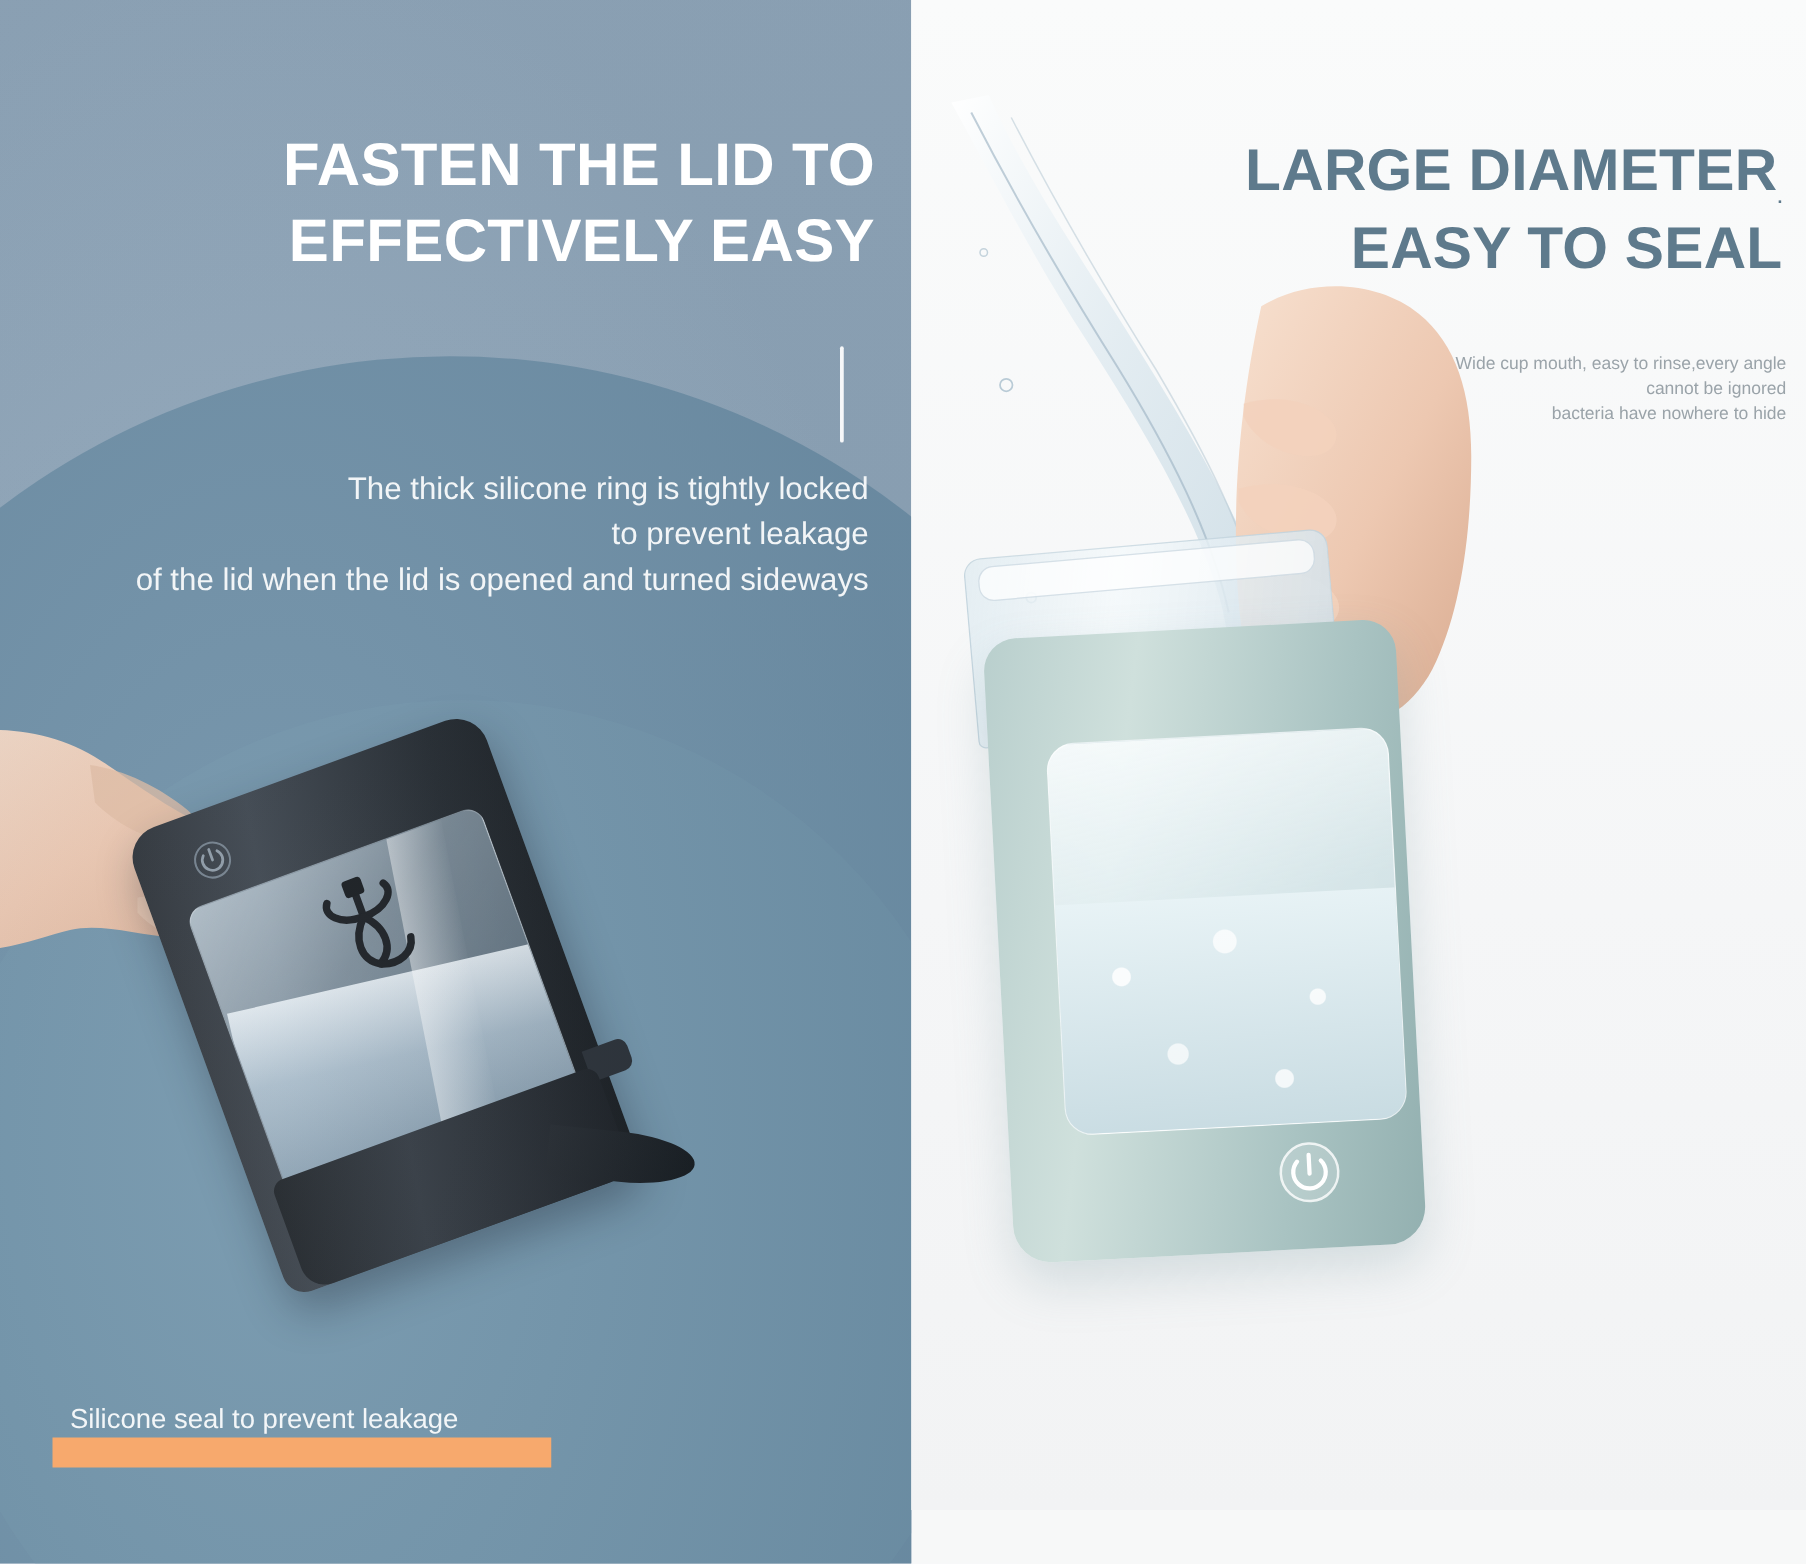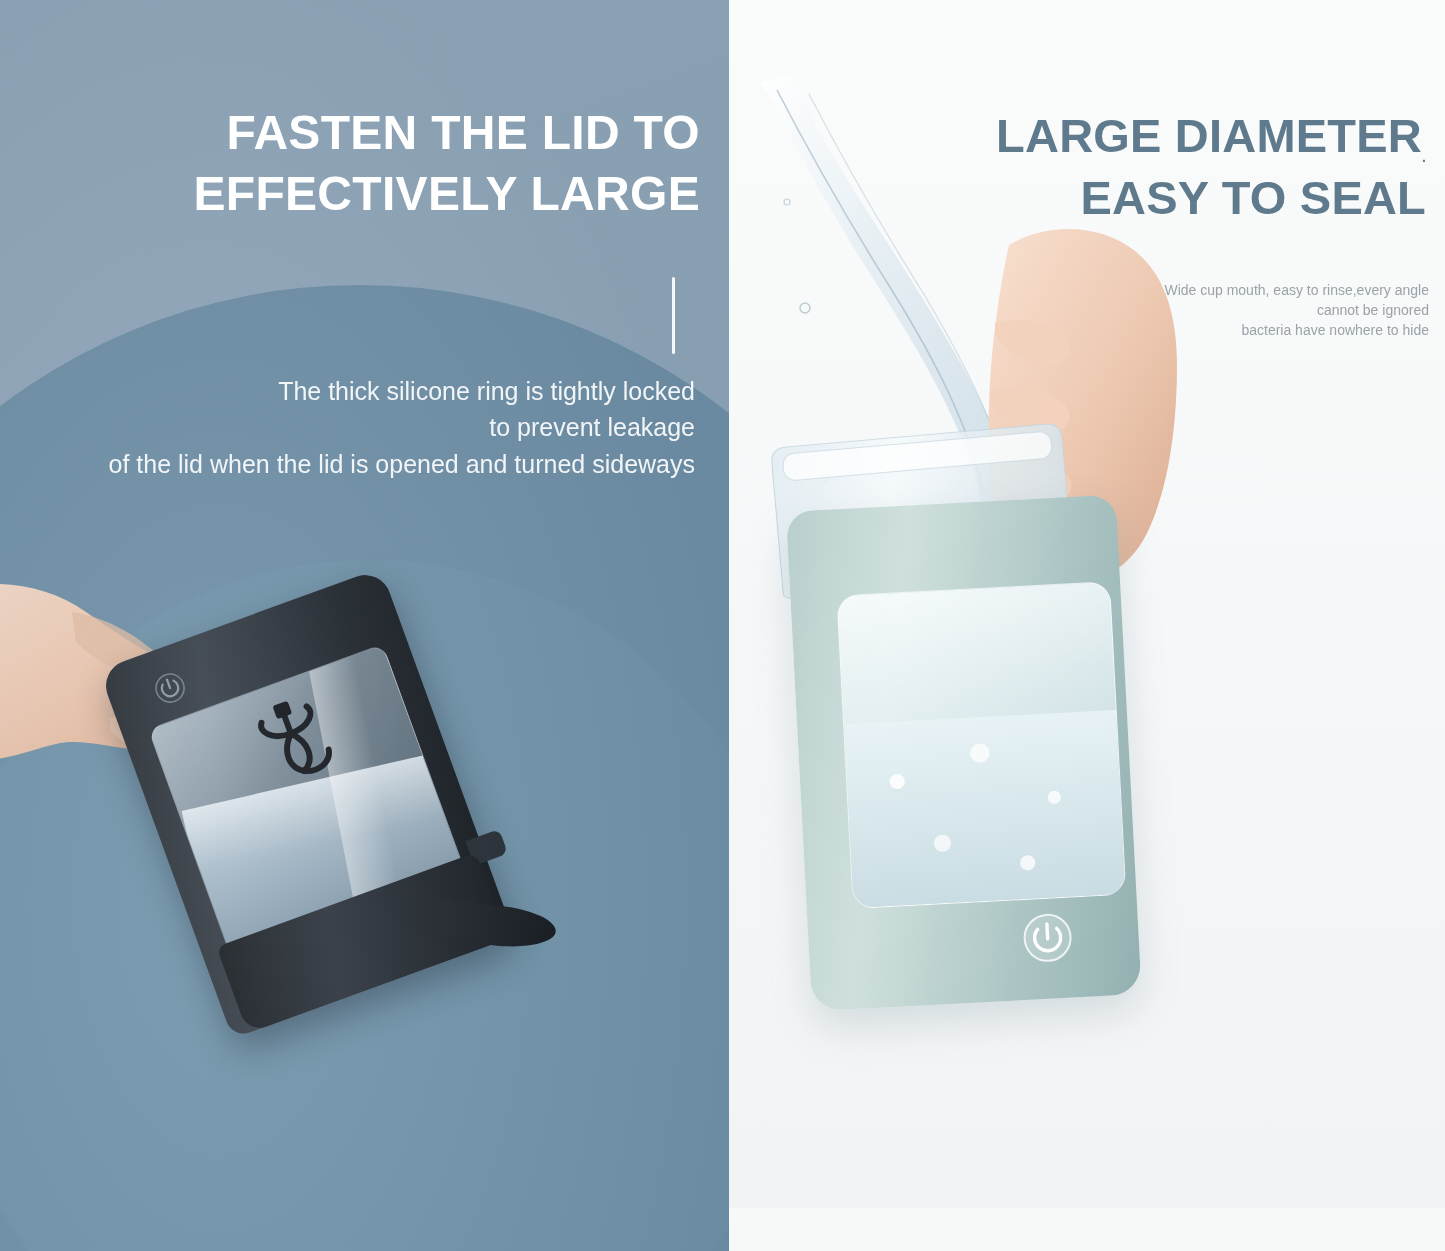--- a/index.html
+++ b/index.html
@@ -394,31 +394,35 @@
       </div>
       <div class="bb-tab"></div>
       <div class="bb-collar"></div>
       <div class="bb-flap"></div>
     </div>
 
     <div class="left-vignette"></div>
 
     <div class="headline-left">
       <div>FASTEN THE LID TO</div>
-      <div>EFFECTIVELY LARGE</div>
+      <div>EFFECTIVELY EASY</div>
     </div>
 
     <div class="accent-rule"></div>
 
     <div class="body-left">
       <div>The thick silicone ring is tightly locked</div>
       <div>to prevent leakage</div>
       <div>of the lid when the lid is opened and turned sideways</div>
     </div>
 
+    <div class="caption-wrap">
+      <div class="caption-bar"></div>
+      <div class="caption-text">Silicone seal to prevent leakage</div>
+    </div>
   </div>
 
   <div class="panel-right">
 
     <div class="water-stream">
       <svg viewBox="0 0 420 620" width="420" height="620">
         <defs>
           <linearGradient id="wg" x1="0" y1="0" x2="1" y2="1">
             <stop offset="0" stop-color="#ffffff" stop-opacity="0.95"></stop>
             <stop offset="0.45" stop-color="#dfeaf0" stop-opacity="0.85"></stop>

